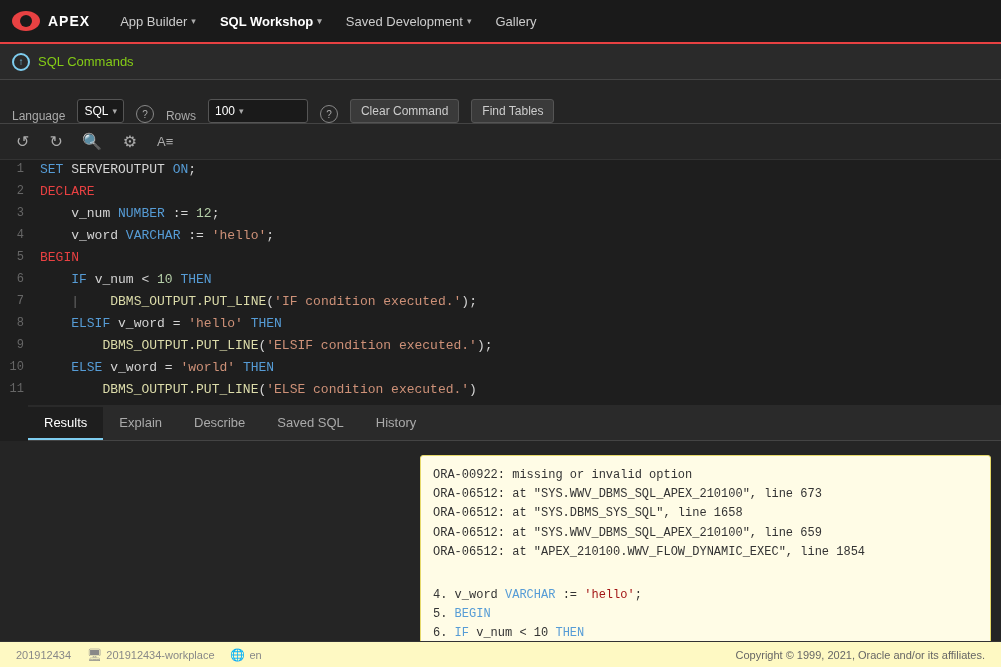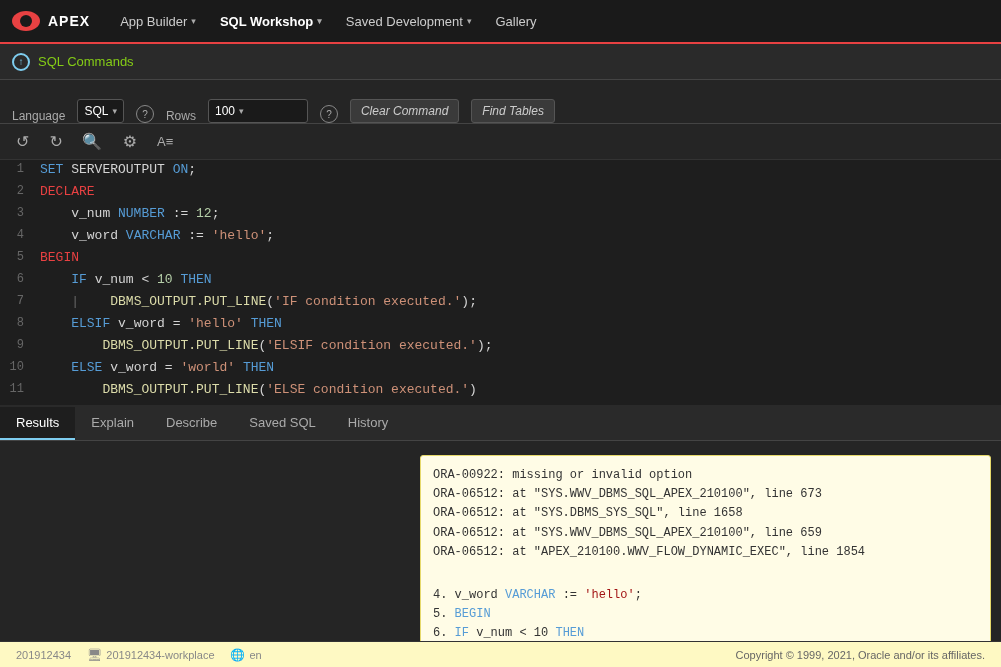--- a/index.html
+++ b/index.html
@@ -130,21 +130,20 @@
       cursor: pointer;
     }
     .toolbar-btn {
       background: #3a3a3a;
       color: #ccc;
       border: 1px solid #555;
       padding: 4px 10px;
       border-radius: 3px;
       cursor: pointer;
       font-size: 12px;
-      font-style: italic;
     }
 
     
     #editor-toolbar {
       background: #252525;
       height: 36px;
       display: flex;
       align-items: center;
       padding: 0 12px;
       gap: 12px;
@@ -198,20 +197,21 @@
     #code-editor::-webkit-scrollbar-thumb { background: #555; border-radius: 4px; }
 
     
     #results-tabs {
       background: #2a2a2a;
       height: 36px;
       display: flex;
       align-items: flex-end;
       padding: 0 0;
       border-bottom: 1px solid #444;
+      margin-left: 28px;
     }
     .tab-item {
       padding: 8px 16px;
       color: #aaa;
       cursor: pointer;
       font-size: 13px;
       border-bottom: 2px solid transparent;
     }
     .tab-item.active {
       color: #fff;

